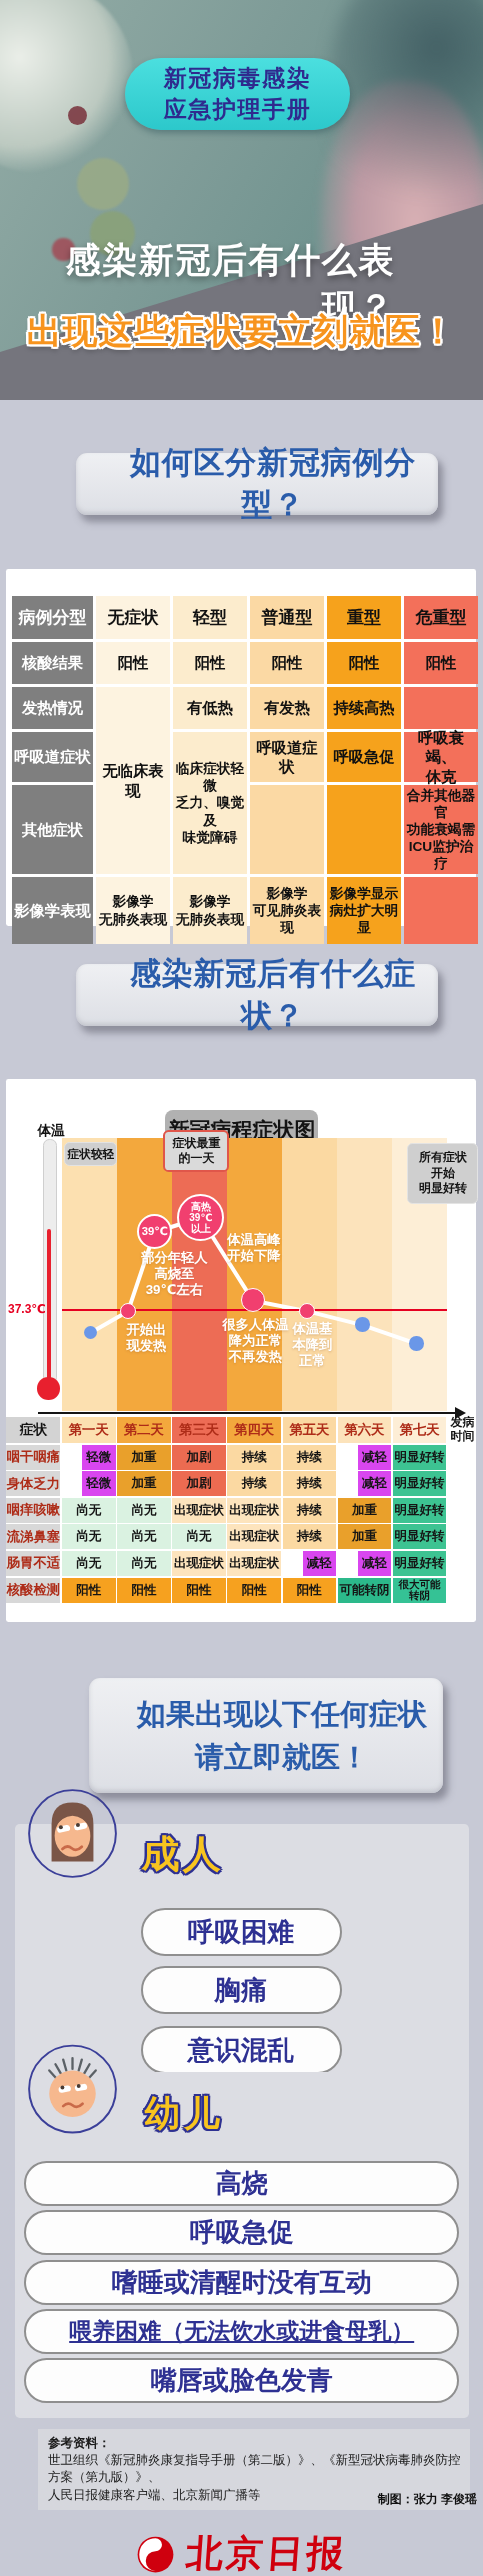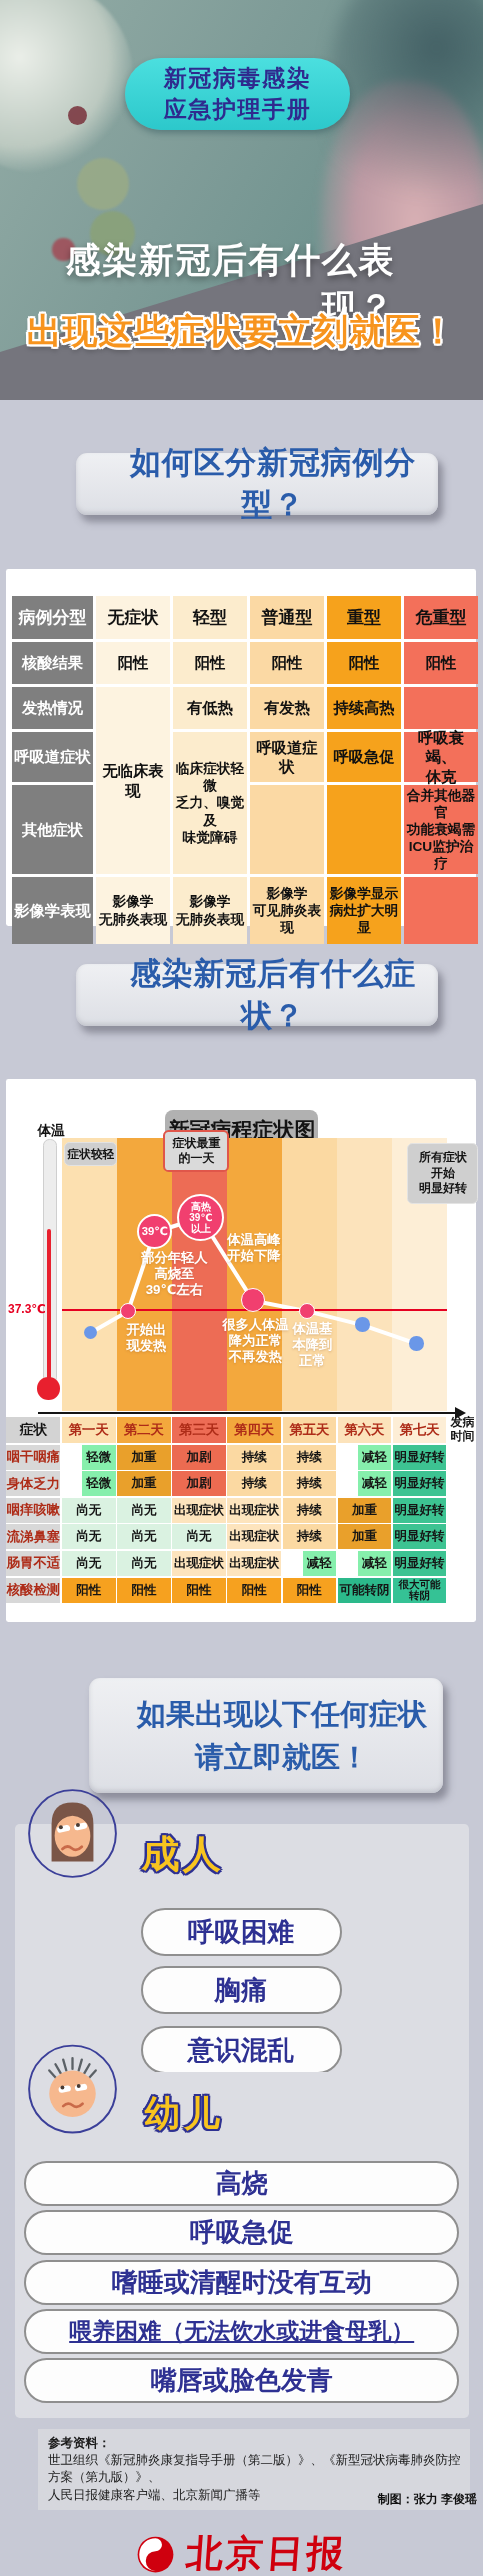--- a/index.html
+++ b/index.html
@@ -90,21 +90,21 @@
   .axishead{left:449px;top:328px;width:0;height:0;border-top:6.4px solid transparent;border-bottom:6.4px solid transparent;border-left:11.3px solid #151515;}
   .xlabel{left:444px;top:337px;width:32px;font-size:12px;font-weight:800;color:#141414;line-height:1.15;white-space:pre-line;}
 
   
   .sgrid{position:absolute;left:0;top:338px;width:440px;display:grid;
       grid-template-columns:54px repeat(7,1fr);grid-template-rows:26px repeat(6,25px);gap:1.6px;}
   .sc{display:flex;align-items:center;justify-content:center;text-align:center;font-weight:800;font-size:12.5px;color:#151515;white-space:pre-line;line-height:1.05;}
   .sc.dh{color:#ae2c18;font-size:13.3px;}
   .sc.rl{background:#d8d8d8;color:#ae2c18;font-size:13.3px;}
   .sc.corner{background:#d3d3d3;color:#151515;font-size:13.7px;}
-  .k-mild{background:#86efac;margin-left:20px;} .k-none{background:#daf2e1;} .k-worse{background:#e9a02b;}
+  .k-mild{background:#d946ef;margin-left:20px;} .k-none{background:#daf2e1;} .k-worse{background:#e9a02b;}
   .k-acute{background:#ec6b51;} .k-cont{background:#fbd9a2;} .k-appear{background:#fde4bd;}
   .k-good{background:#3dc392;} .k-pos{background:#f6a11f;} .k-turn{background:#2cb98b;} .k-turn2{background:#35c295;font-size:10.5px;}
 
   
   .gpanel{background:#dcdde3;border-radius:4.8px;}
   .adult{left:14.5px;top:1824px;width:454px;height:260px;}
   .child{left:14.5px;top:2072px;width:454px;height:346px;text-align:center;}
   .face{position:absolute;}
   .gtitle{position:absolute;font-weight:900;color:#f8c41f;letter-spacing:3.2px;
       text-shadow:-2.4px 0 0 #2e3192,2.4px 0 0 #2e3192,0 -2.4px 0 #2e3192,0 2.4px 0 #2e3192,-1.6px -1.6px 0 #2e3192,1.6px -1.6px 0 #2e3192,-1.6px 1.6px 0 #2e3192,1.6px 1.6px 0 #2e3192;}

